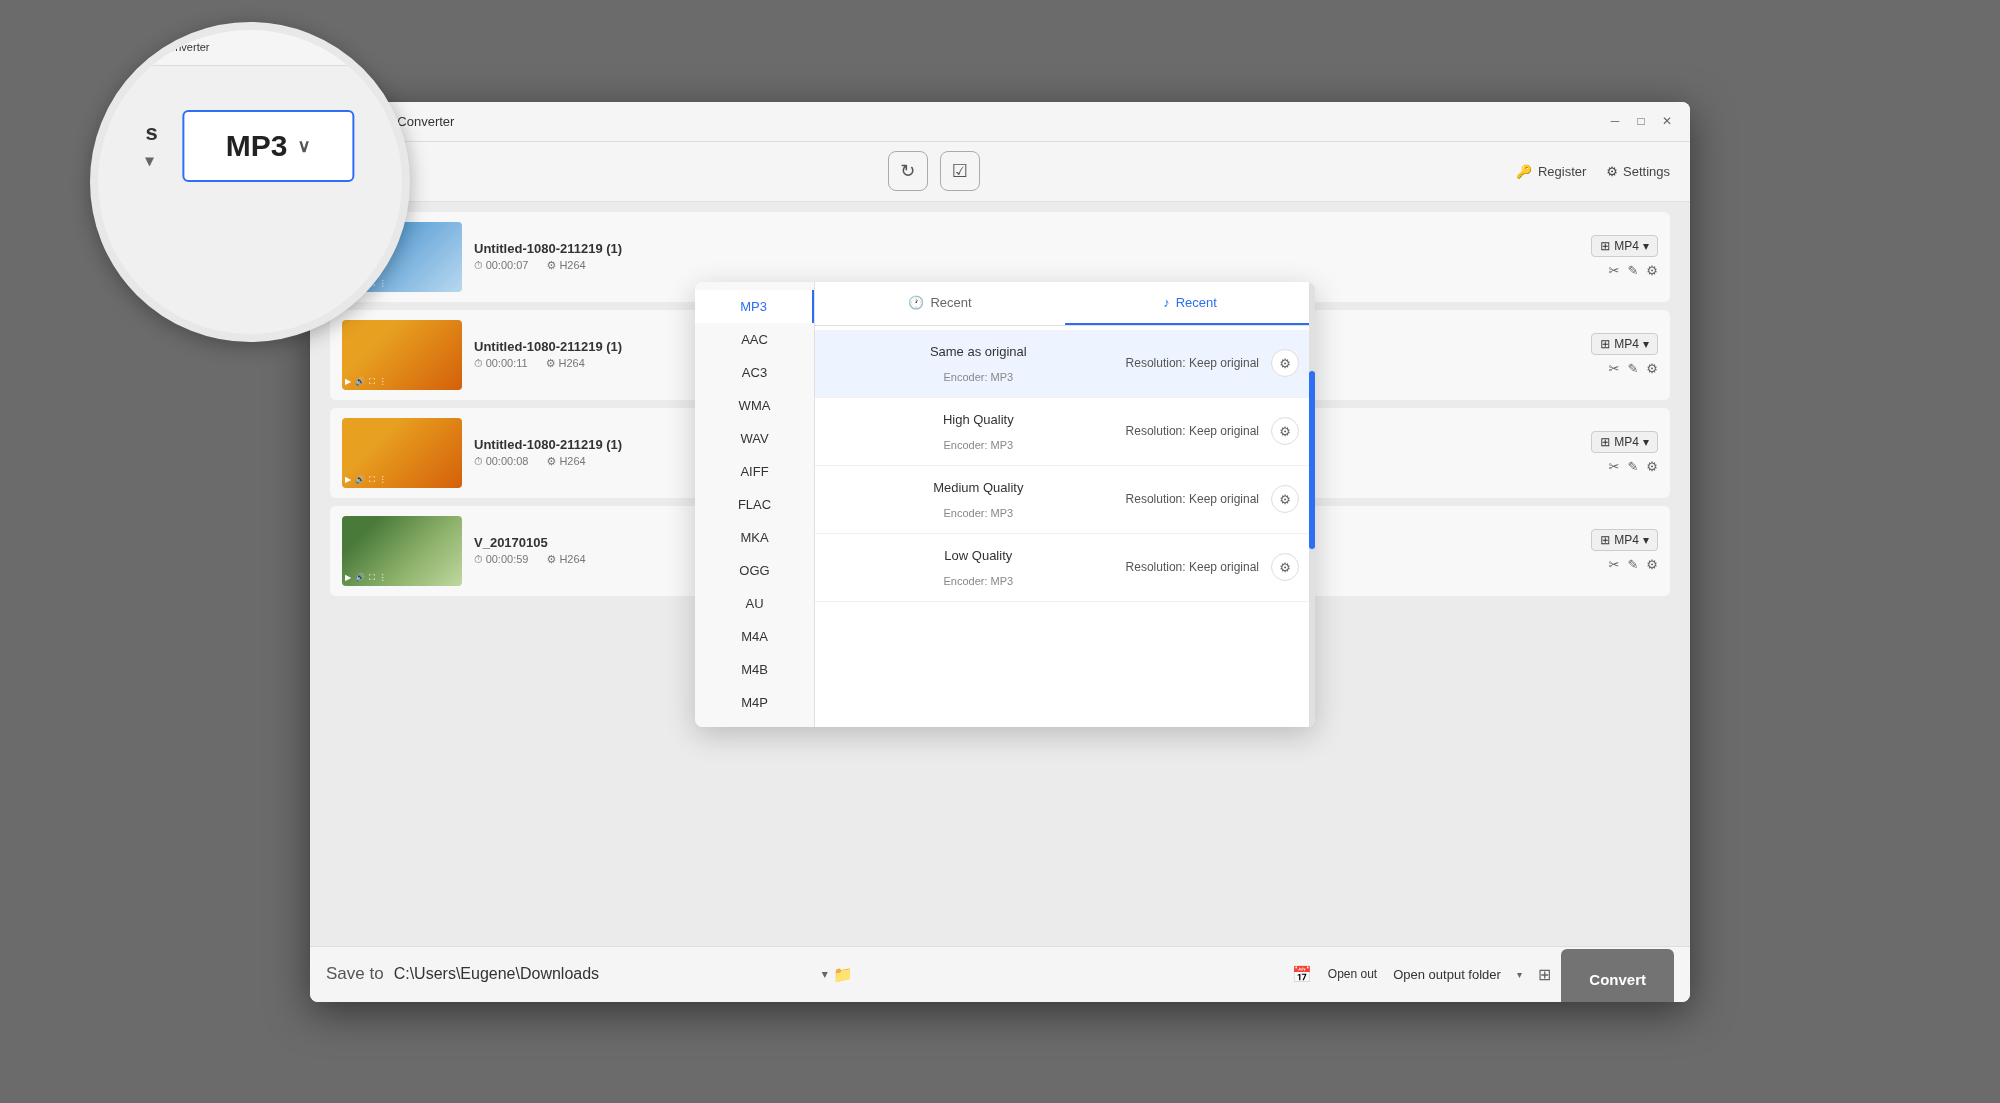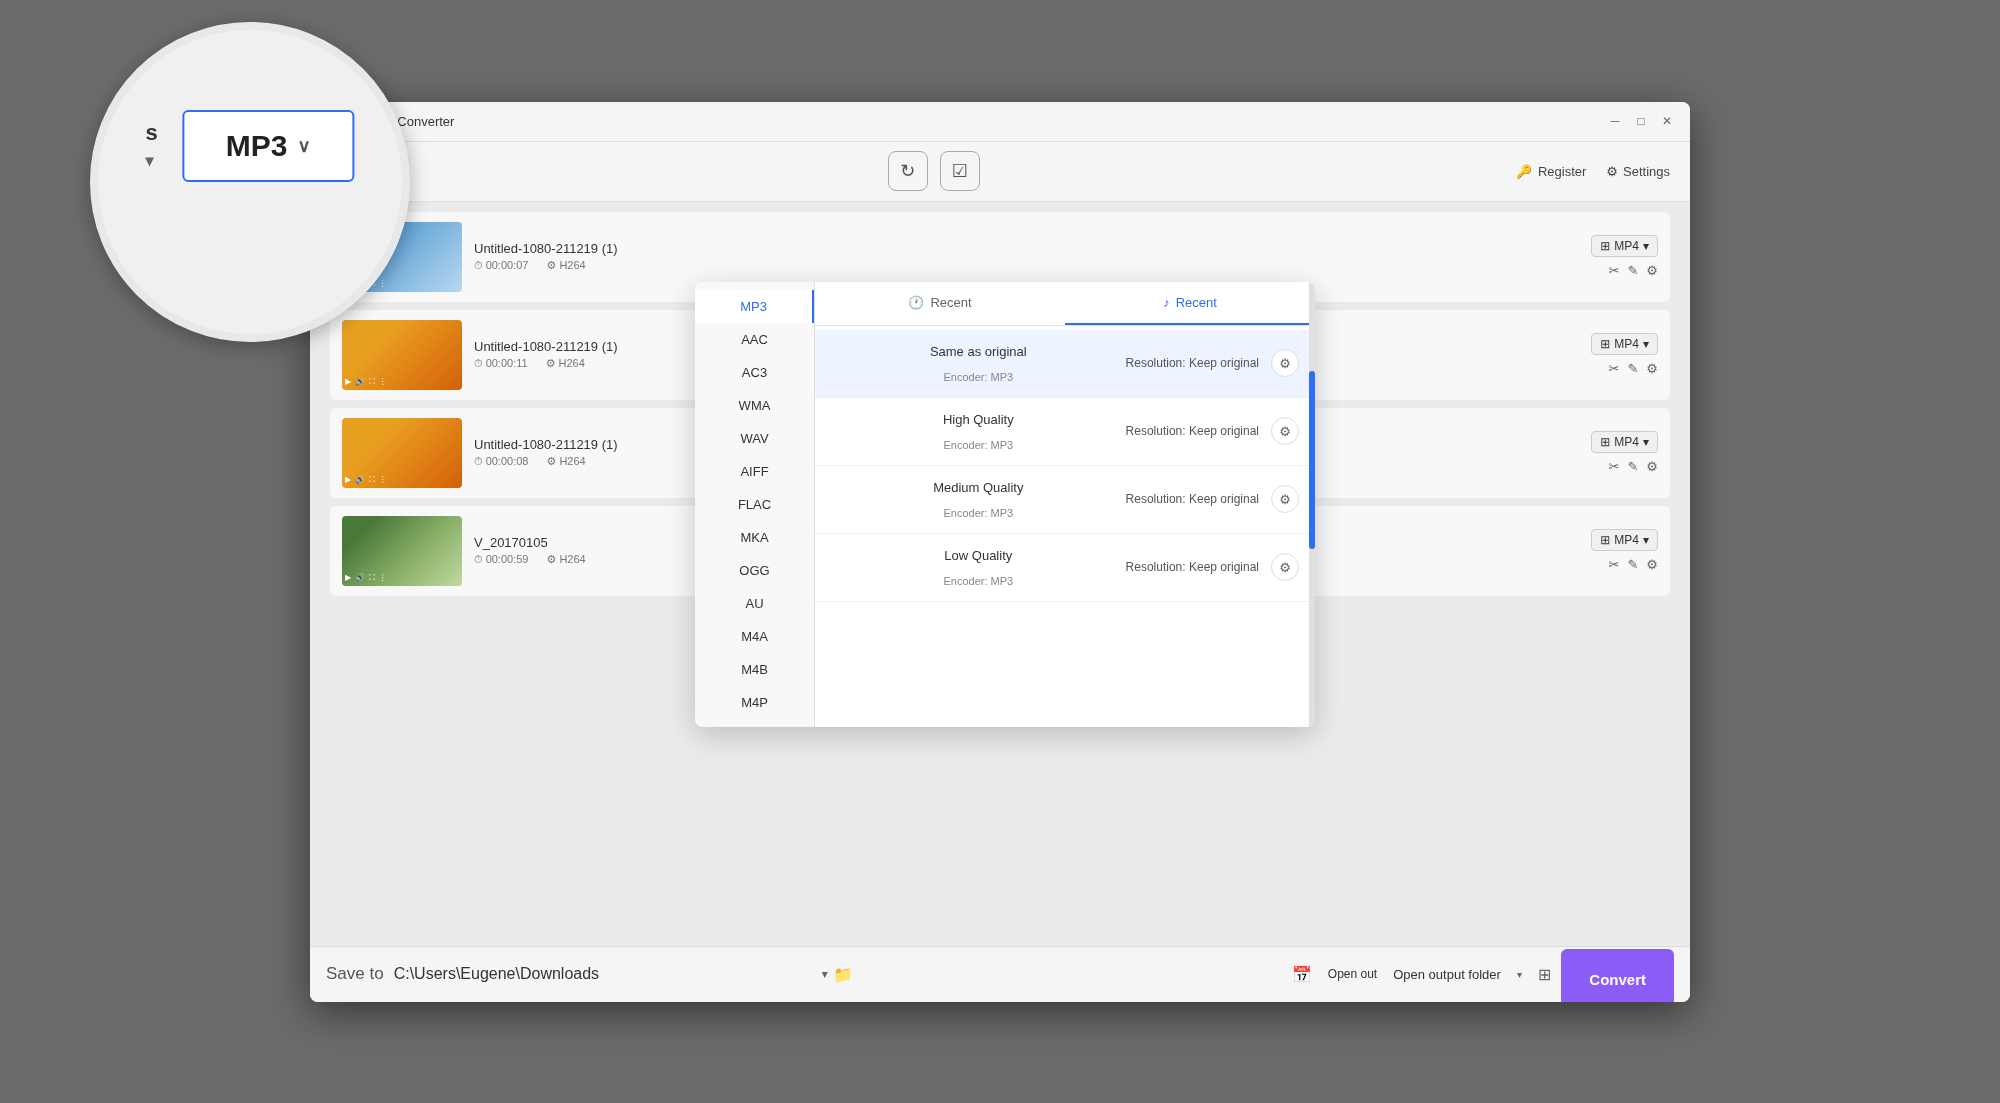--- a/index.html
+++ b/index.html
@@ -150,21 +150,21 @@
       font-size: 8px;
       color: white;
     }
     .video-info {
       flex: 1;
       min-width: 0;
     }
     .video-name {
       font-size: 13px;
       color: #333;
-      font-weight: 400;
+      font-weight: 700;
       white-space: nowrap;
       overflow: hidden;
       text-overflow: ellipsis;
     }
     .video-meta {
       font-size: 11px;
       color: #777;
       margin-top: 3px;
       display: flex;
       gap: 18px;
@@ -218,21 +218,21 @@
       font-size: 16px;
       color: #333;
       flex: 1;
     }
     .bottombar-icons {
       display: flex;
       align-items: center;
       gap: 16px;
     }
     .convert-btn {
-      background: #8b5cf6;
+      background: #737373;
       color: white;
       border: none;
       border-radius: 6px;
       padding: 22px 28px;
       font-size: 15px;
       font-weight: 600;
       cursor: pointer;
       margin-top: 11px;
     }
     .open-output-area {
@@ -689,20 +689,23 @@
       <span style="font-size:16px;color:#666;">⊞</span>
     </div>
     <button class="convert-btn">Convert</button>
   </div>
 
 </div>
 
 <div style="position:absolute; top:calc(50% - 450px + 0px); left:calc(50% - 690px - 80px); z-index:300; pointer-events:none;">
   <div class="magnifier">
     <div class="magnifier-content">
+      <div class="magnifier-titlebar">
+        <span>oits Video Converter</span>
+      </div>
 
       <div style="position:absolute; top:80px; left:50%; transform:translateX(-50%); display:flex; align-items:center; gap:12px;">
         <div style="font-size:22px; font-weight:600; color:#333;">s <span style="font-size:16px;color:#666;">▾</span></div>
         <div style="
           width:185px;
           height:72px;
           border: 2.5px solid #2d6ef5;
           border-radius: 6px;
           background: white;
           display: flex;

